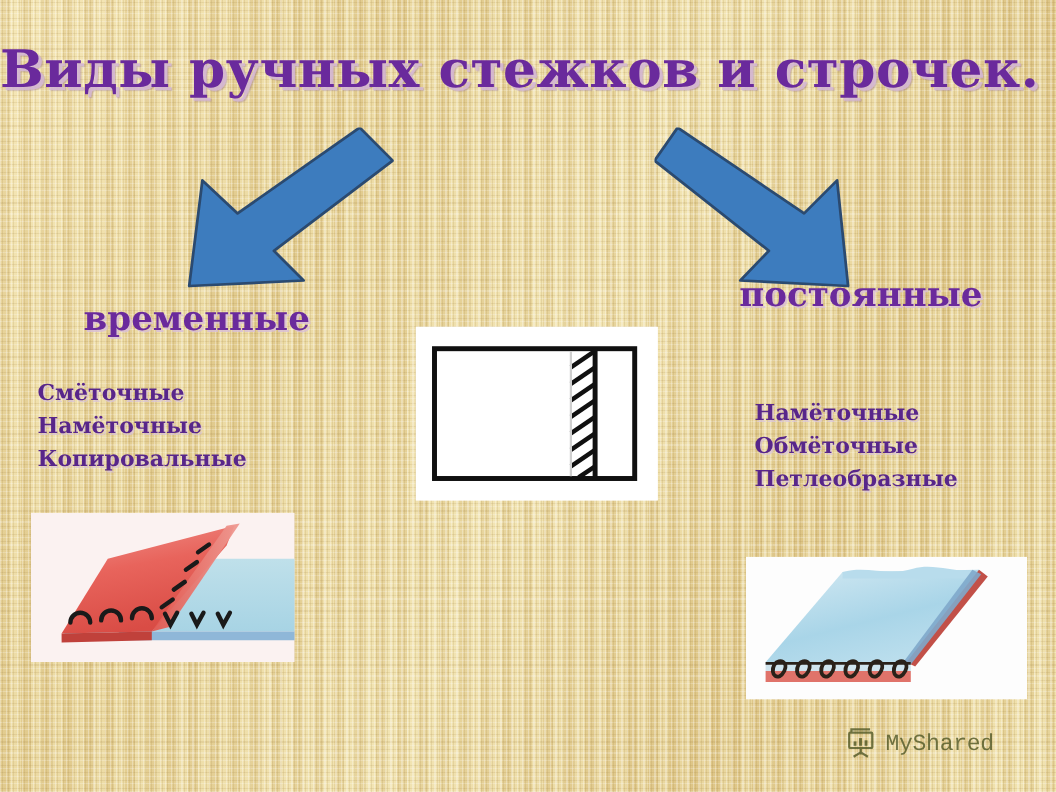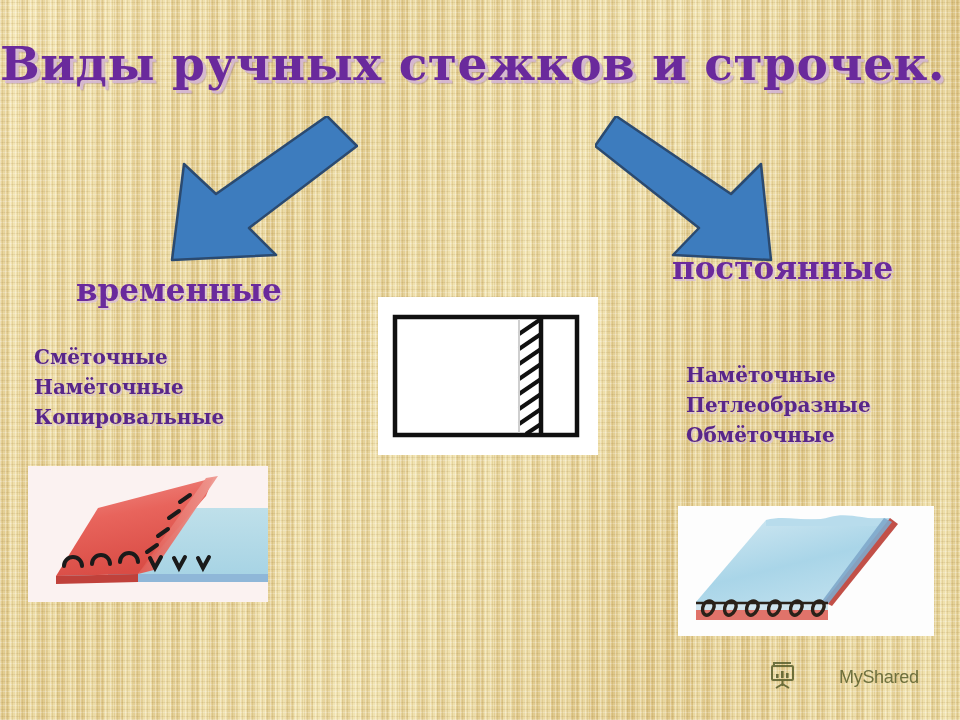--- a/index.html
+++ b/index.html
@@ -71,22 +71,22 @@
   
   .photo{position:absolute;overflow:hidden;}
   .photo svg{display:block;}
 
   
   .watermark{
     position:absolute;left:768px;top:660px;
     display:flex;align-items:center;gap:7px;opacity:.78;
   }
   .wm-text{
-    font-family:Liberation Sans, sans-serif;
-    font-size:18px;color:#4c5422;letter-spacing:-.3px;padding-left:34px;
+    font-family:Liberation Mono, monospace;
+    font-size:21px;color:#4c5422;letter-spacing:-.3px;
   }
 </style>
 </head>
 <body>
 
 <div id="slide">
 
   <div class="title">Виды ручных стежков и строчек.</div>
 
   <div class="arrow" style="left:168px;top:116px;">
@@ -122,22 +122,22 @@
   <div class="list" style="left:34px;top:342px;">
     <div class="list-item">Смёточные</div>
     <div class="list-item">Намёточные</div>
     <div class="list-item">Копировальные</div>
   </div>
 
   <div class="branch-head" style="left:640px;top:250px;margin-left:32px;">постоянные</div>
 
   <div class="list" style="left:686px;top:360px;">
     <div class="list-item">Намёточные</div>
+    <div class="list-item">Обмёточные</div>
     <div class="list-item">Петлеобразные</div>
-    <div class="list-item">Обмёточные</div>
   </div>
 
   <div class="center-fig">
     <svg width="220" height="158" viewBox="0 0 220 158">
       <rect x="0" y="0" width="220" height="158" fill="#ffffff"></rect>
 
       <rect x="17" y="20" width="182" height="118" fill="none" stroke="#101010" stroke-width="4.5"></rect>
 
       <line x1="163" y1="20" x2="163" y2="138" stroke="#101010" stroke-width="4.5"></line>
 

